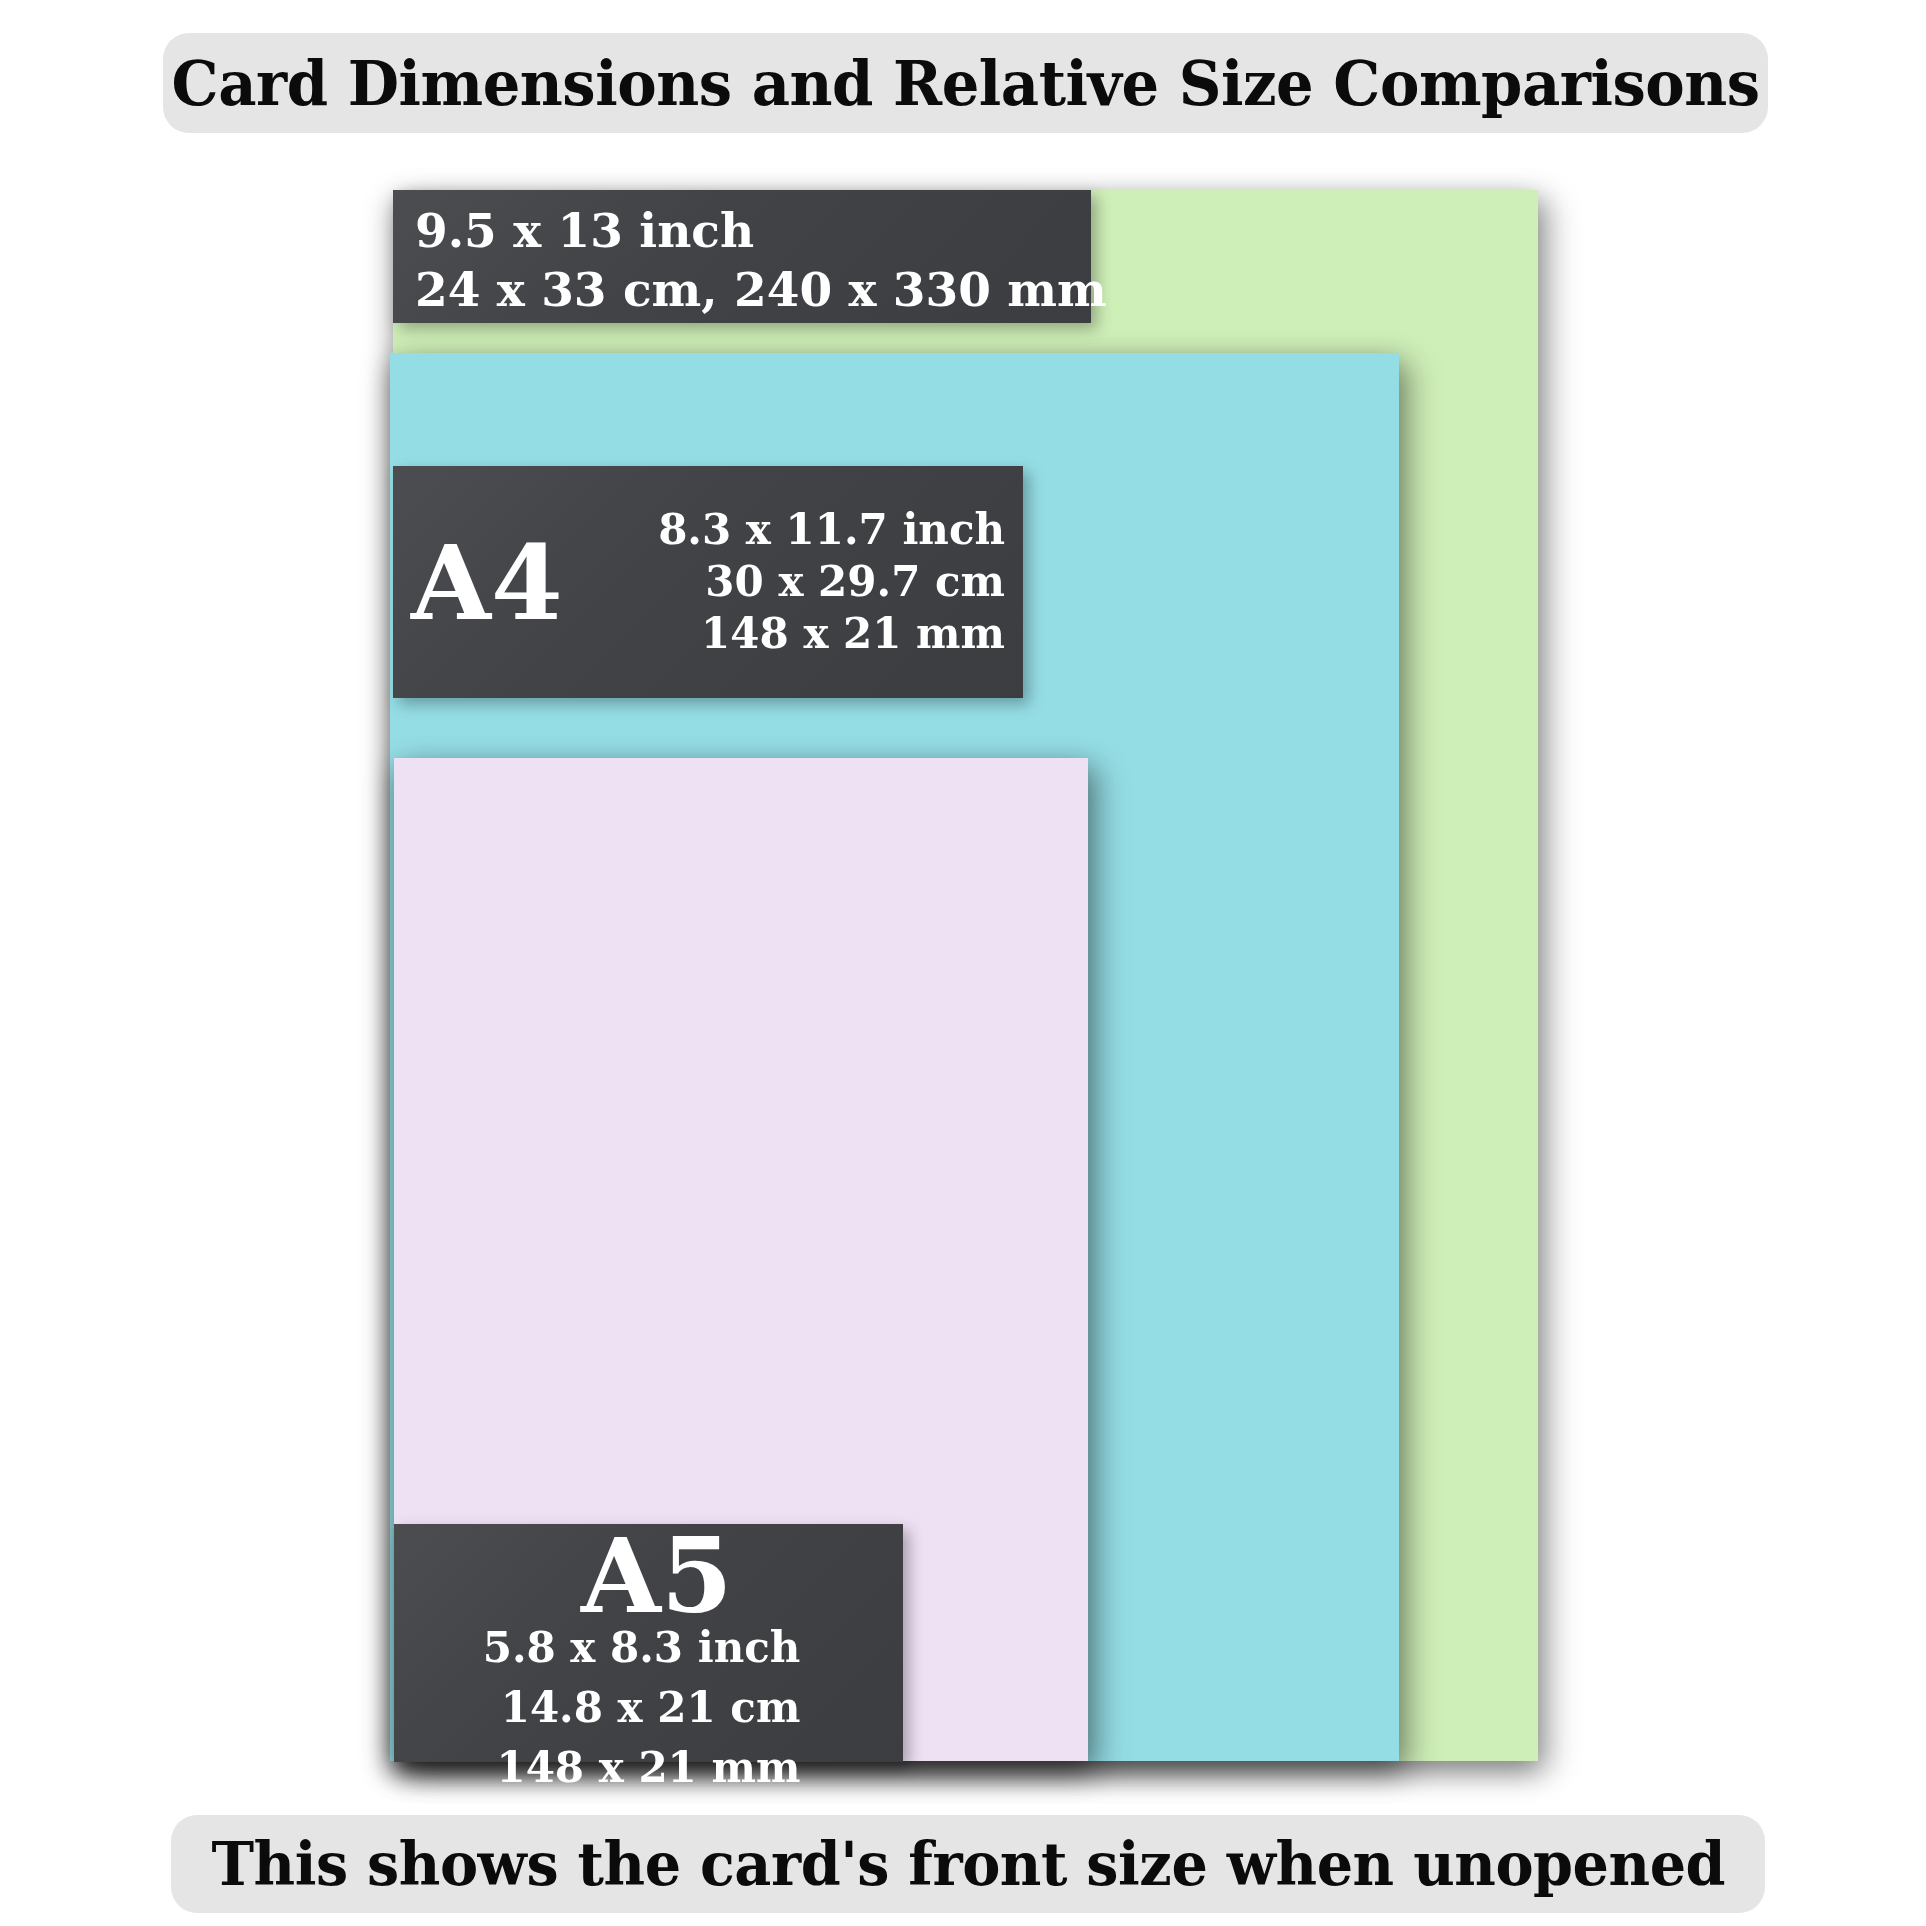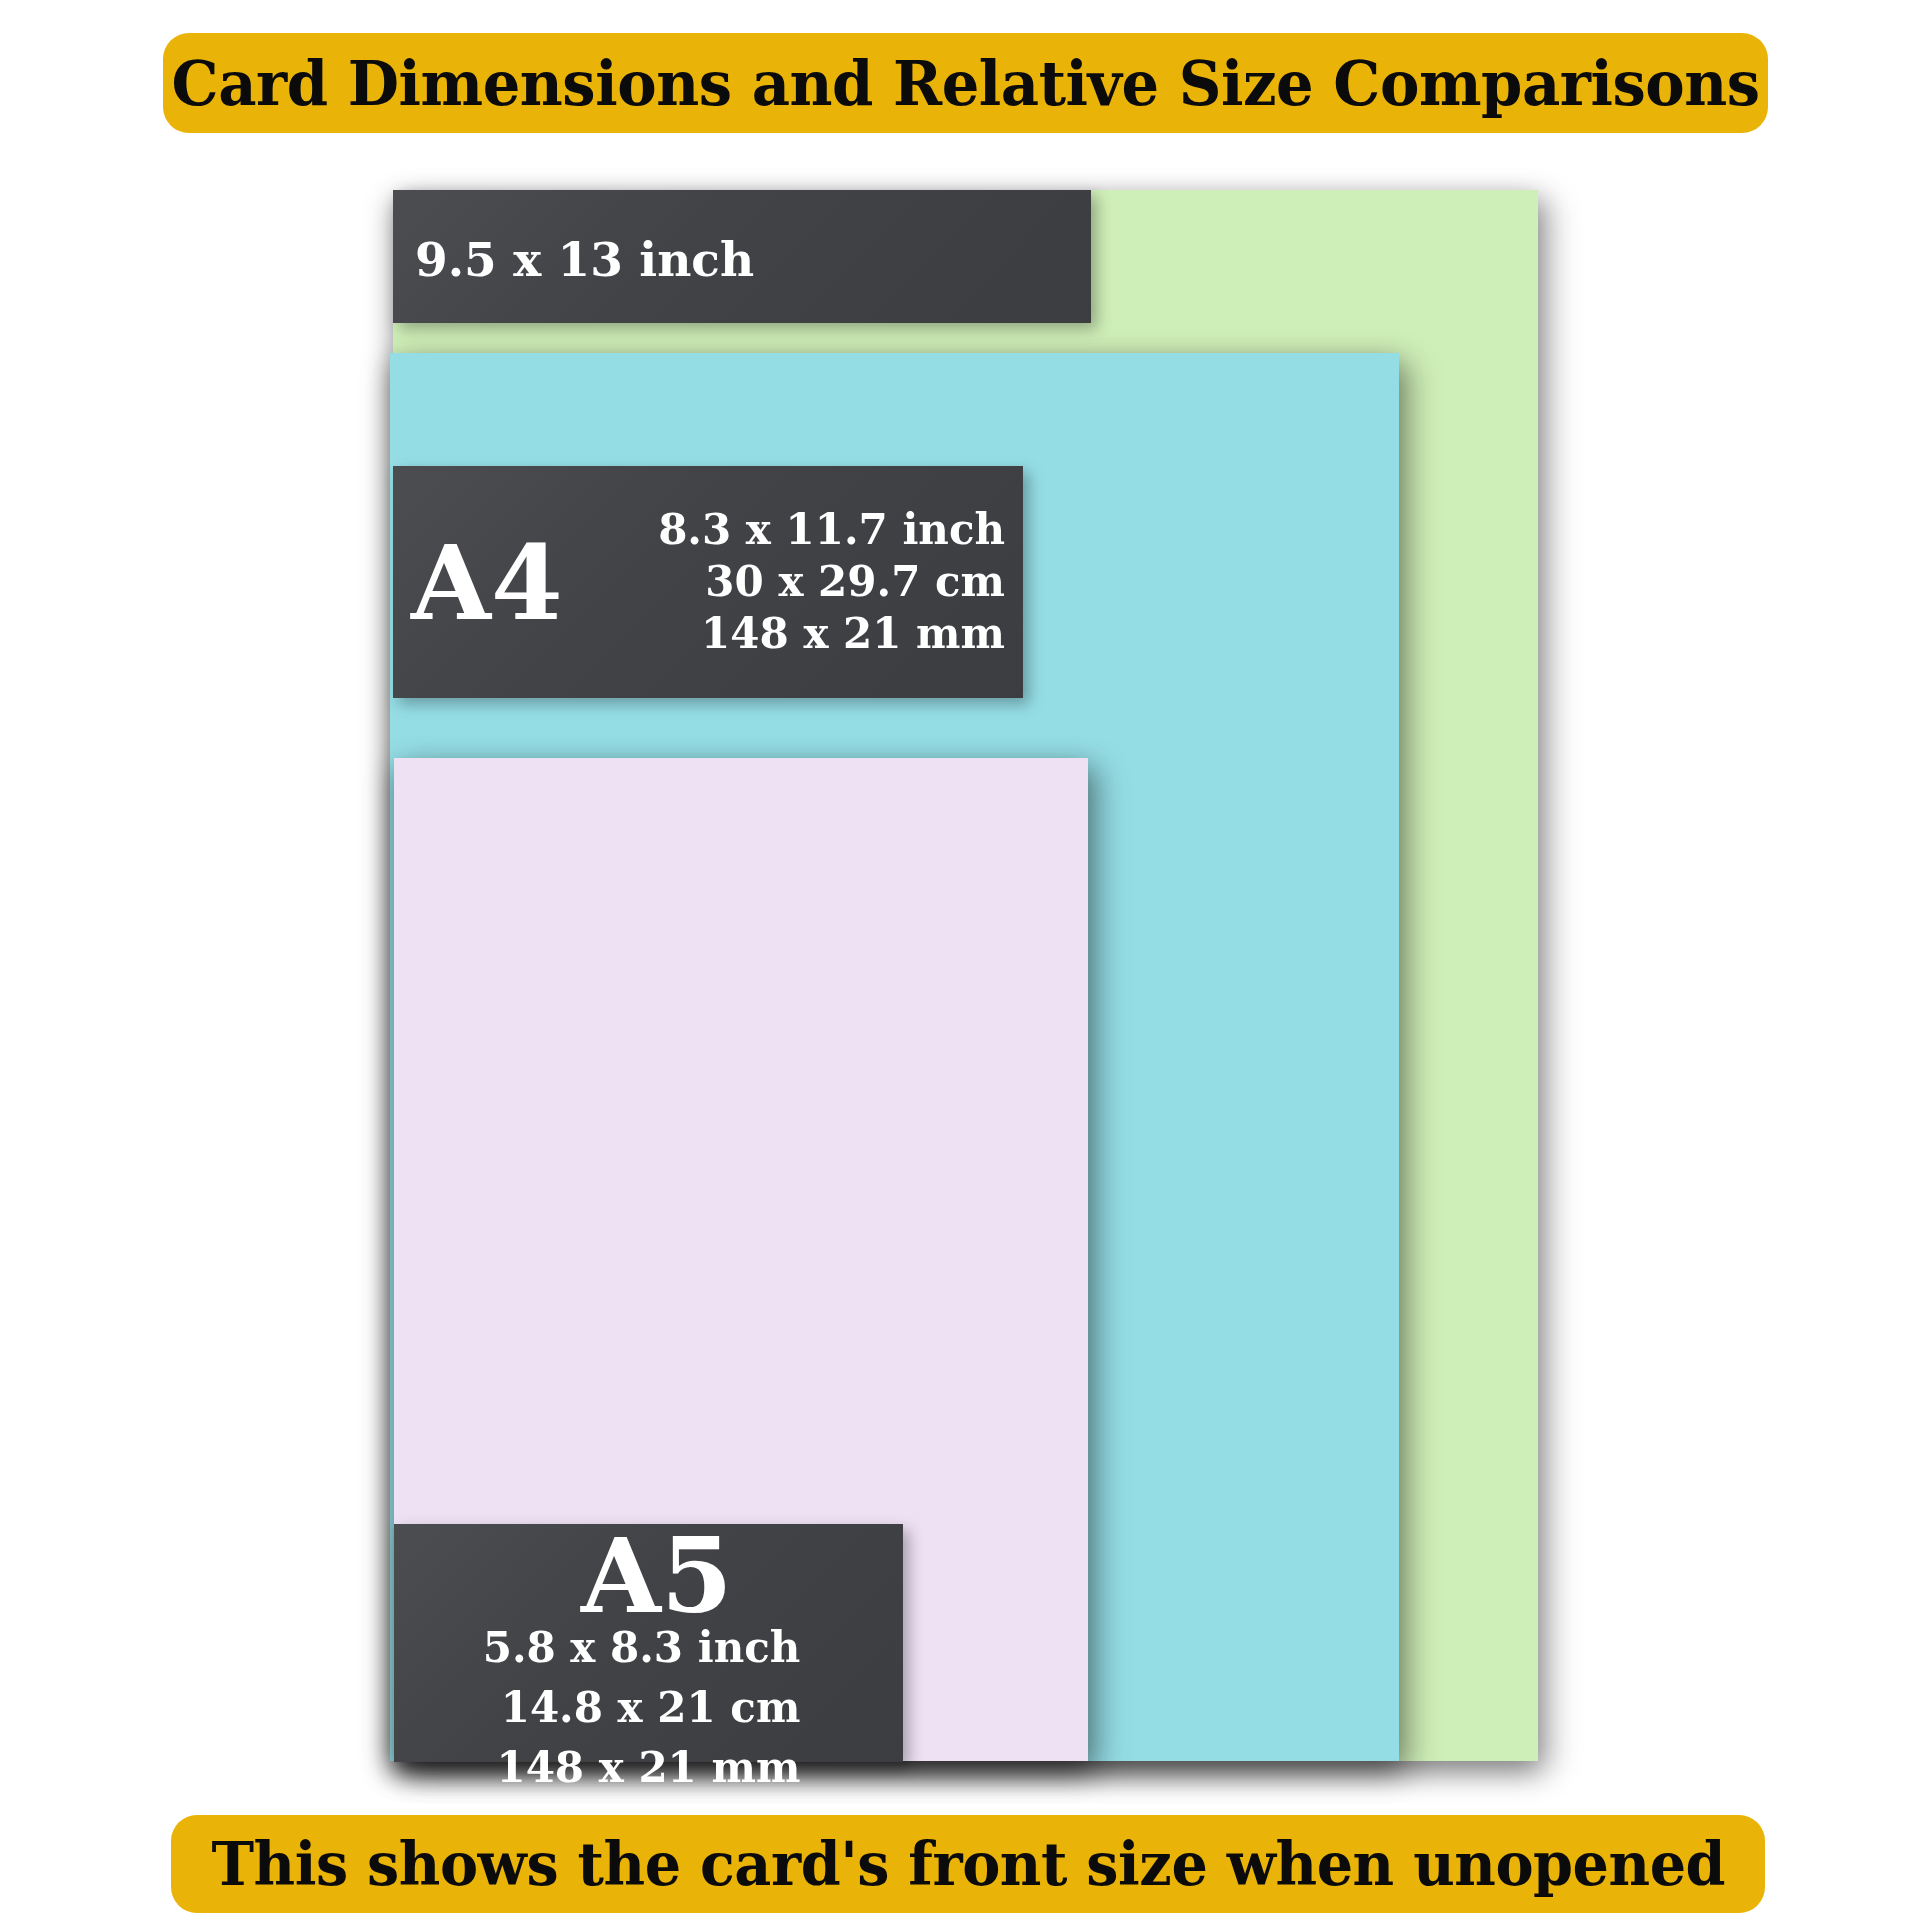--- a/index.html
+++ b/index.html
@@ -11,21 +11,21 @@
     width: 1927px;
     height: 1927px;
     position: relative;
     overflow: hidden;
     font-family: "DejaVu Serif", "Liberation Serif", serif;
   }
 
   
   .banner {
     position: absolute;
-    background: #eab308;
+    background: #e5e5e5;
     border-radius: 26px;
     display: flex;
     align-items: center;
     justify-content: center;
     color: #0b0b0b;
     font-family: "DejaVu Serif", "Liberation Serif", serif;
     font-weight: bold;
     white-space: nowrap;
     letter-spacing: -0.5px;
   }
@@ -178,20 +178,21 @@
 <div class="banner" id="banner-top">
   <span class="banner-text">Card Dimensions and Relative Size Comparisons</span>
 </div>
 
 <div class="sheet" id="sheet-green"></div>
 <div class="sheet" id="sheet-teal"></div>
 <div class="sheet" id="sheet-pink"></div>
 
 <div class="plate" id="plate-green">
   <div class="line">9.5 x 13 inch</div>
+  <div class="line">24 x 33 cm, 240 x 330 mm</div>
 </div>
 
 <div class="plate" id="plate-a4">
   <div class="size-code">A4</div>
   <div class="lines">
     <div class="line">8.3 x 11.7 inch</div>
     <div class="line">30 x 29.7 cm</div>
     <div class="line">148 x 21 mm</div>
   </div>
 </div>

